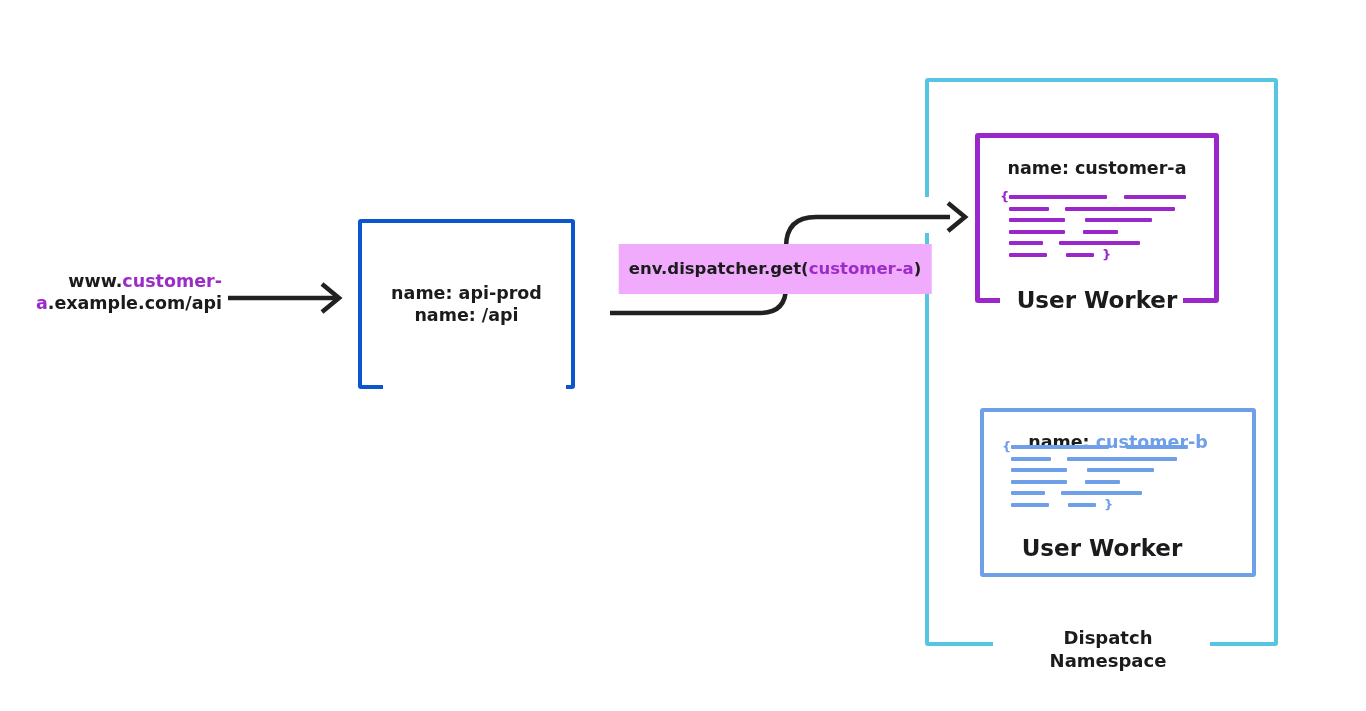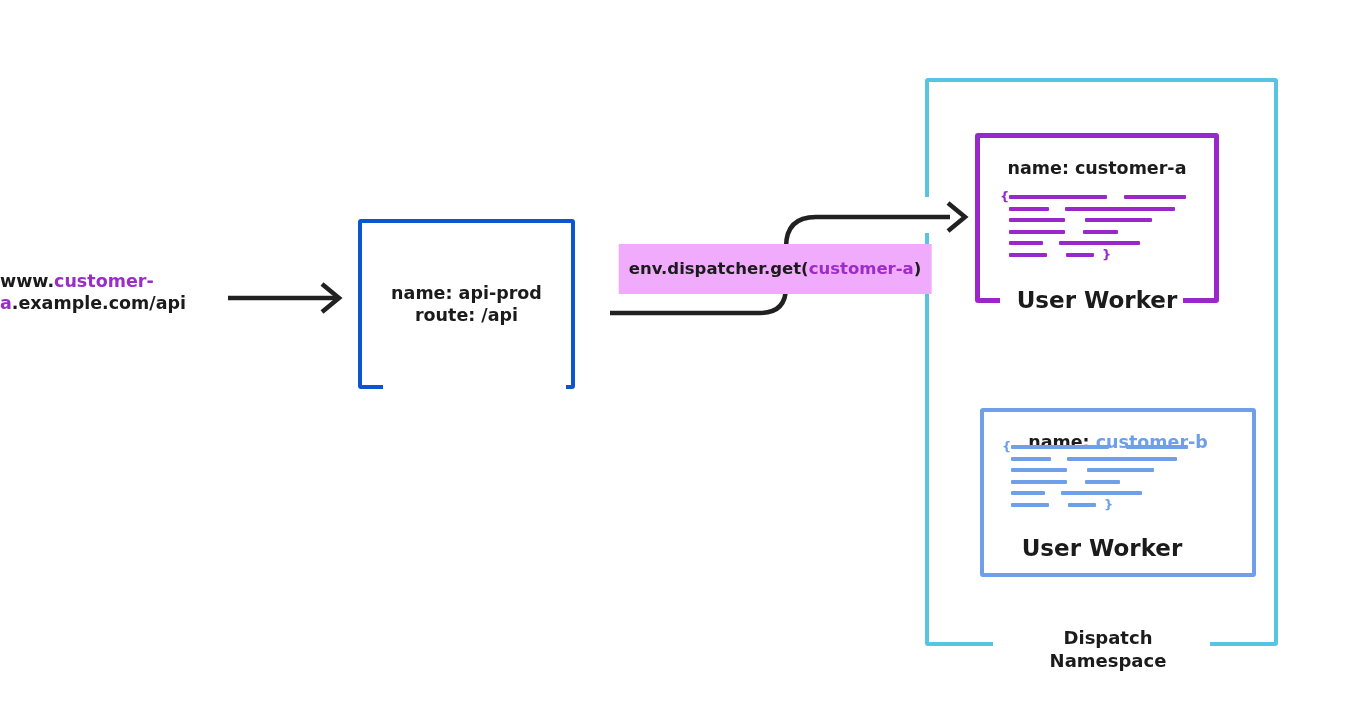--- a/index.html
+++ b/index.html
@@ -6,21 +6,21 @@
   #canvas{position:relative;width:1366px;height:711px;background:#ffffff;overflow:hidden;
     font-family:"DejaVu Sans",sans-serif;font-weight:700;color:#1b1b1b;}
   .box{position:absolute;box-sizing:border-box;border:4px solid;border-radius:3px;z-index:1;padding-left:40px;}
   .box-dispatch{left:358px;top:219px;width:217px;height:170px;border-color:#0b55cf;}
   .box-namespace{left:925px;top:78px;width:353px;height:568px;border-color:#55c5e2;}
   .box-worker-a{left:975px;top:133px;width:244px;height:170px;border-color:#9a27c9;border-width:5px;}
   .box-worker-b{left:980px;top:383px;width:276px;height:169px;border-color:#6e9fe8;margin-top:25px;}
   .gap-patch{position:absolute;background:#ffffff;z-index:2;}
   .title{position:absolute;left:0;right:0;text-align:center;font-size:17.5px;line-height:22px;}
   .caption{position:absolute;transform:translateX(-50%);text-align:center;font-size:23px;line-height:22px;z-index:6;white-space:nowrap;}
-  .url-label{position:absolute;left:0;top:270px;width:222px;text-align:left;font-size:17.5px;line-height:22px;z-index:6;}
+  .url-label{position:absolute;left:0;top:270px;width:222px;text-align:right;font-size:17.5px;line-height:22px;z-index:6;}
   .purple{color:#9b2cc7;}
   .lightblue{color:#6e9fe8;}
   .call-label{position:absolute;left:775px;top:244px;transform:translateX(-50%);height:50px;line-height:50px;
     background:#f0abfc;padding:0 10px;font-size:16.5px;z-index:6;white-space:nowrap;}
   .arrows{position:absolute;left:0;top:0;z-index:5;pointer-events:none;}
   .code-lines{position:absolute;z-index:3;}
   .code-row{position:relative;height:4px;margin-bottom:7.5px;}
   .code-bar{position:absolute;top:0;height:4px;border-radius:1px;background:currentColor;}
   .brace{position:absolute;top:50%;transform:translateY(-54%);font-size:13px;font-weight:700;line-height:1;}
   .brace-open{left:-1px;}
@@ -33,21 +33,21 @@
 <div id="canvas">
 
   <div class="url-label">
     <span>www.</span><span class="purple">customer-</span><br>
     <span class="purple">a</span><span>.example.com/api</span>
   </div>
 
   <div class="box box-dispatch">
     <div class="title" style="top:59px;">
       <span>name: api-prod</span><br>
-      <span>route: /api</span>
+      <span>name: /api</span>
     </div>
   </div>
 
   <div class="box box-namespace"></div>
 
   <div class="box box-worker-a">
     <div class="title" style="top:19px;">
       <span>name: </span><span>customer-a</span>
     </div>
   </div>

